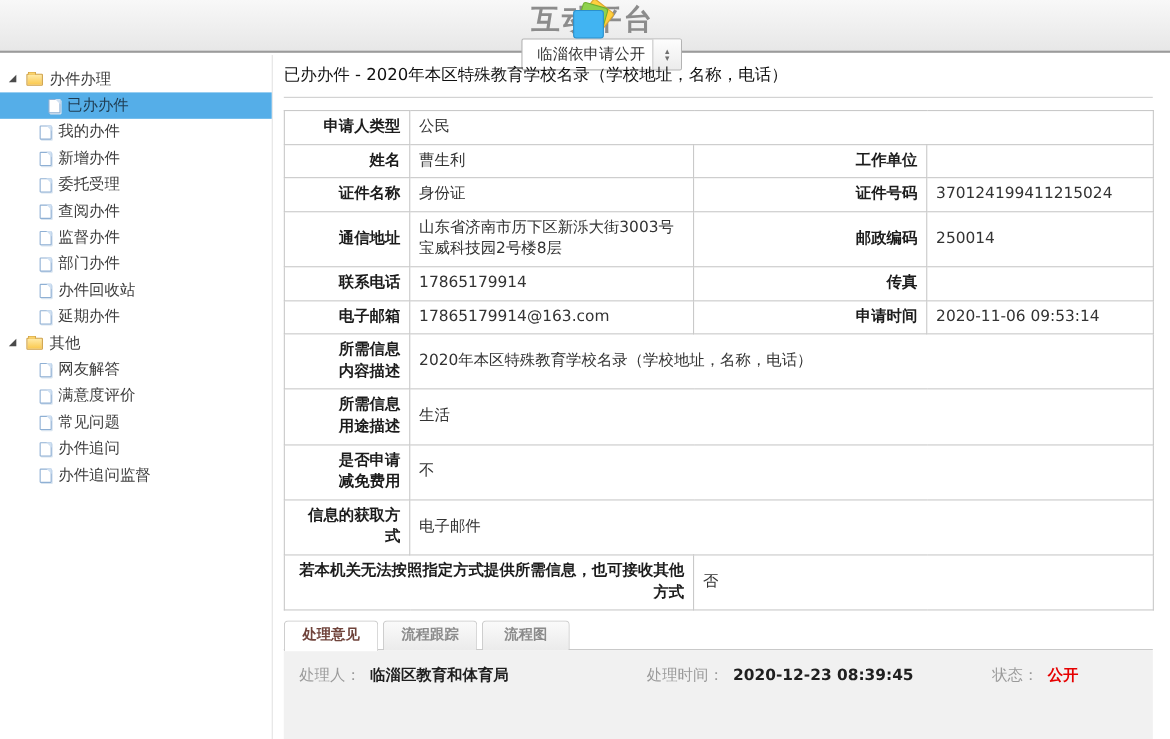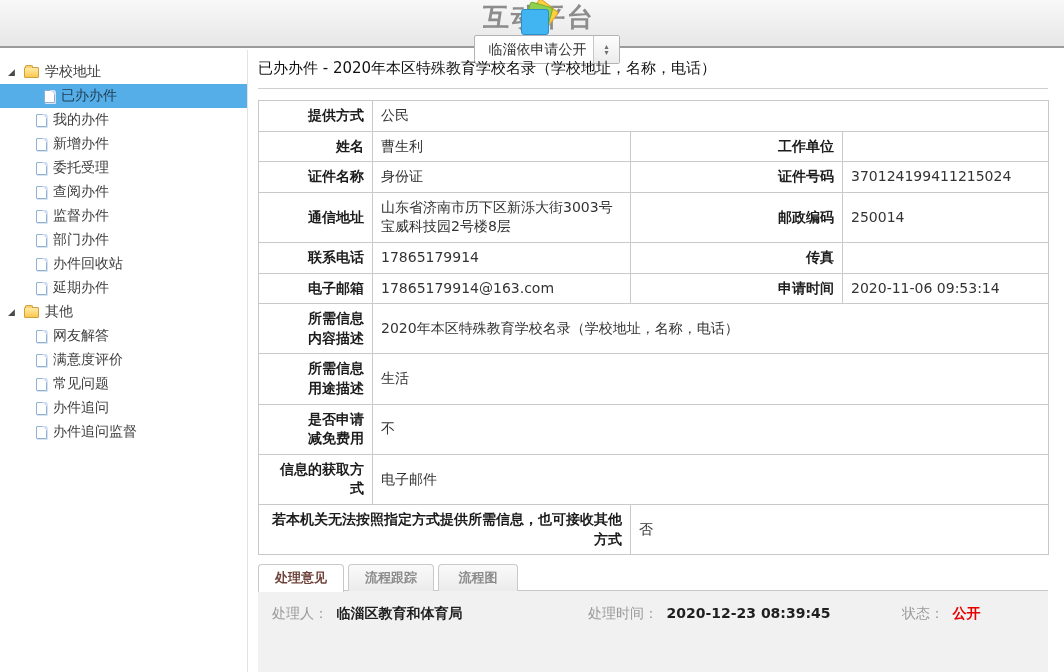--- a/index.html
+++ b/index.html
@@ -85,21 +85,21 @@
         <span>▴</span>
         <span>▾</span>
       </span>
   </div>
 </div>
 
 <div class="sidebar" id="sidebar">
     <div class="tree-row folder">
       <span class="caret">◢</span>
       <span class="icon-folder"></span>
-      <span>学校地址</span>
+      <span>办件办理</span>
     </div>
     <div class="tree-row item selected">
       <span class="icon-page"></span>
       <span>已办办件</span>
     </div>
     <div class="tree-row item">
       <span class="icon-page"></span>
       <span>我的办件</span>
     </div>
     <div class="tree-row item">
@@ -162,21 +162,21 @@
 
   <table class="detail">
     <colgroup>
         <col style="width:114px">
         <col style="width:258px">
         <col style="width:212px">
         <col style="width:206px">
       </colgroup>
     <tbody id="detail-tbody">
         <tr>
-          <td class="lbl">提供方式</td>
+          <td class="lbl">申请人类型</td>
           <td class="val" colspan="3">公民</td>
         </tr>
         <tr>
           <td class="lbl">姓名</td>
           <td class="val">曹生利</td>
           <td class="lbl">工作单位</td>
           <td class="val"></td>
         </tr>
         <tr>
           <td class="lbl">证件名称</td>

